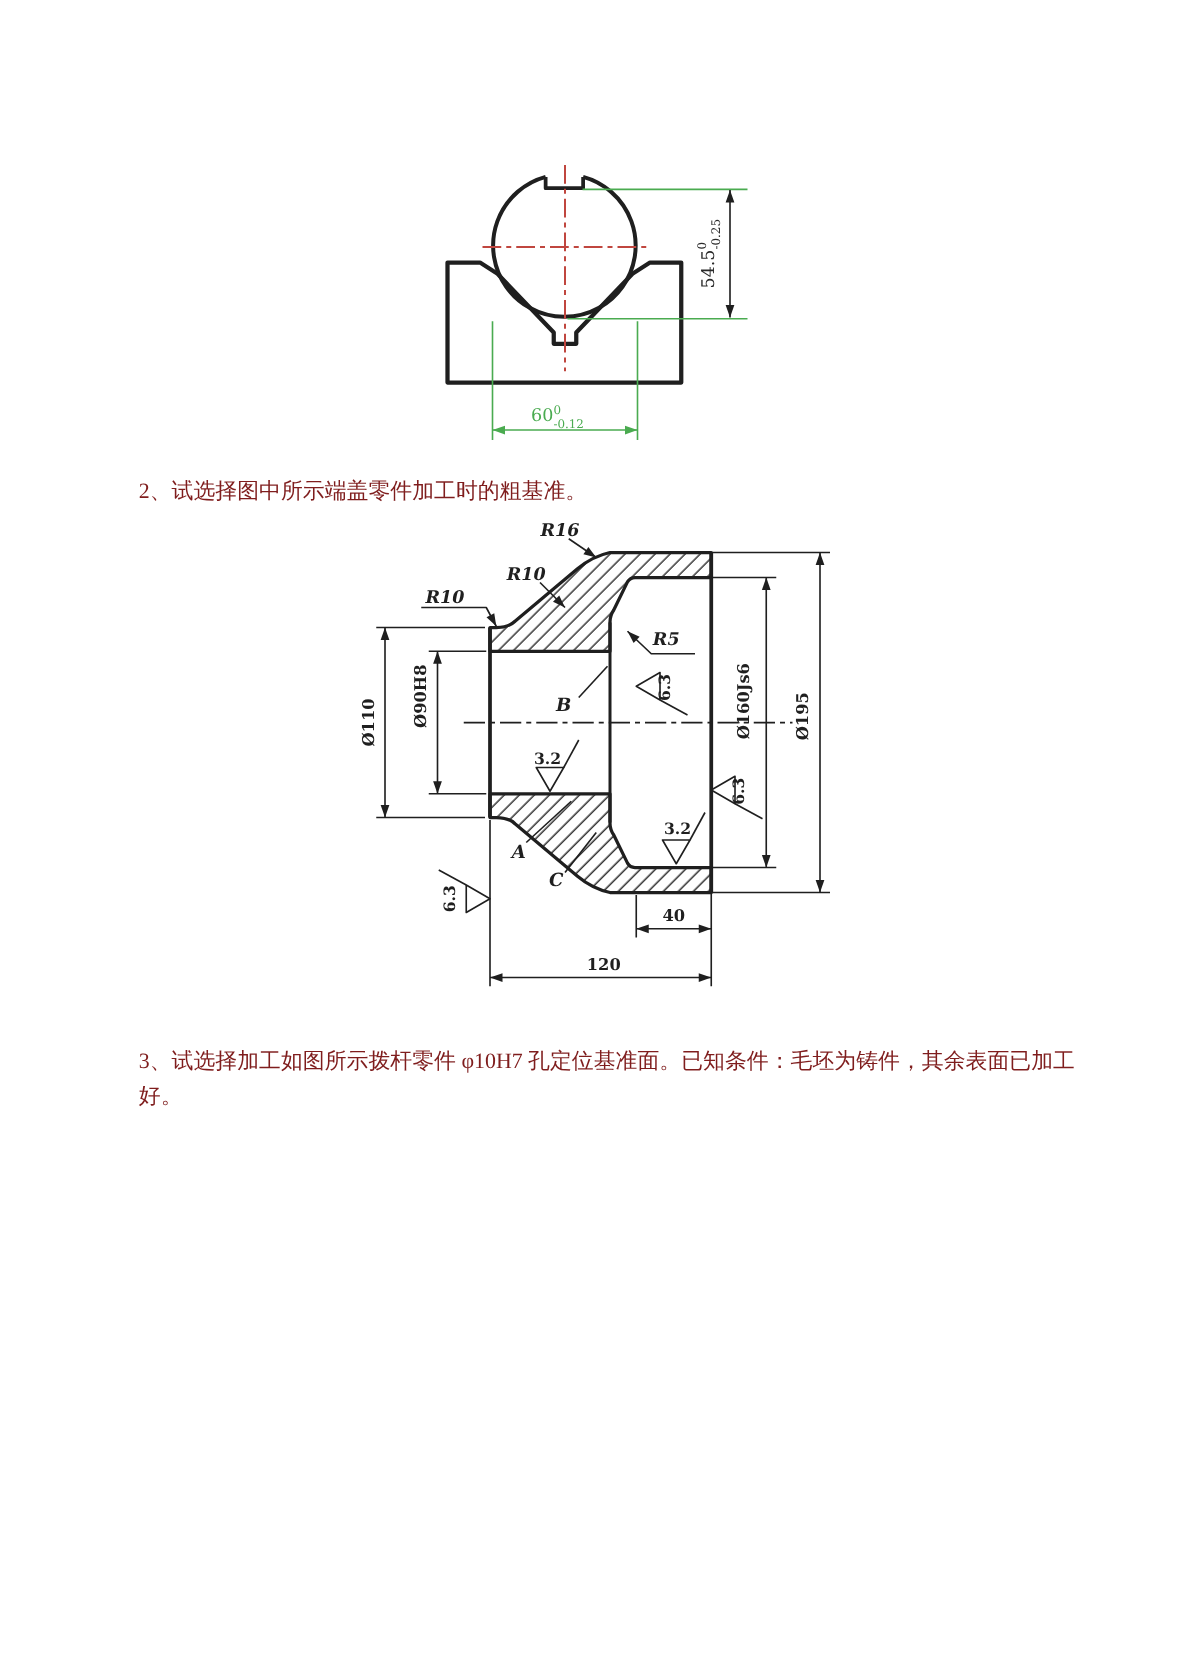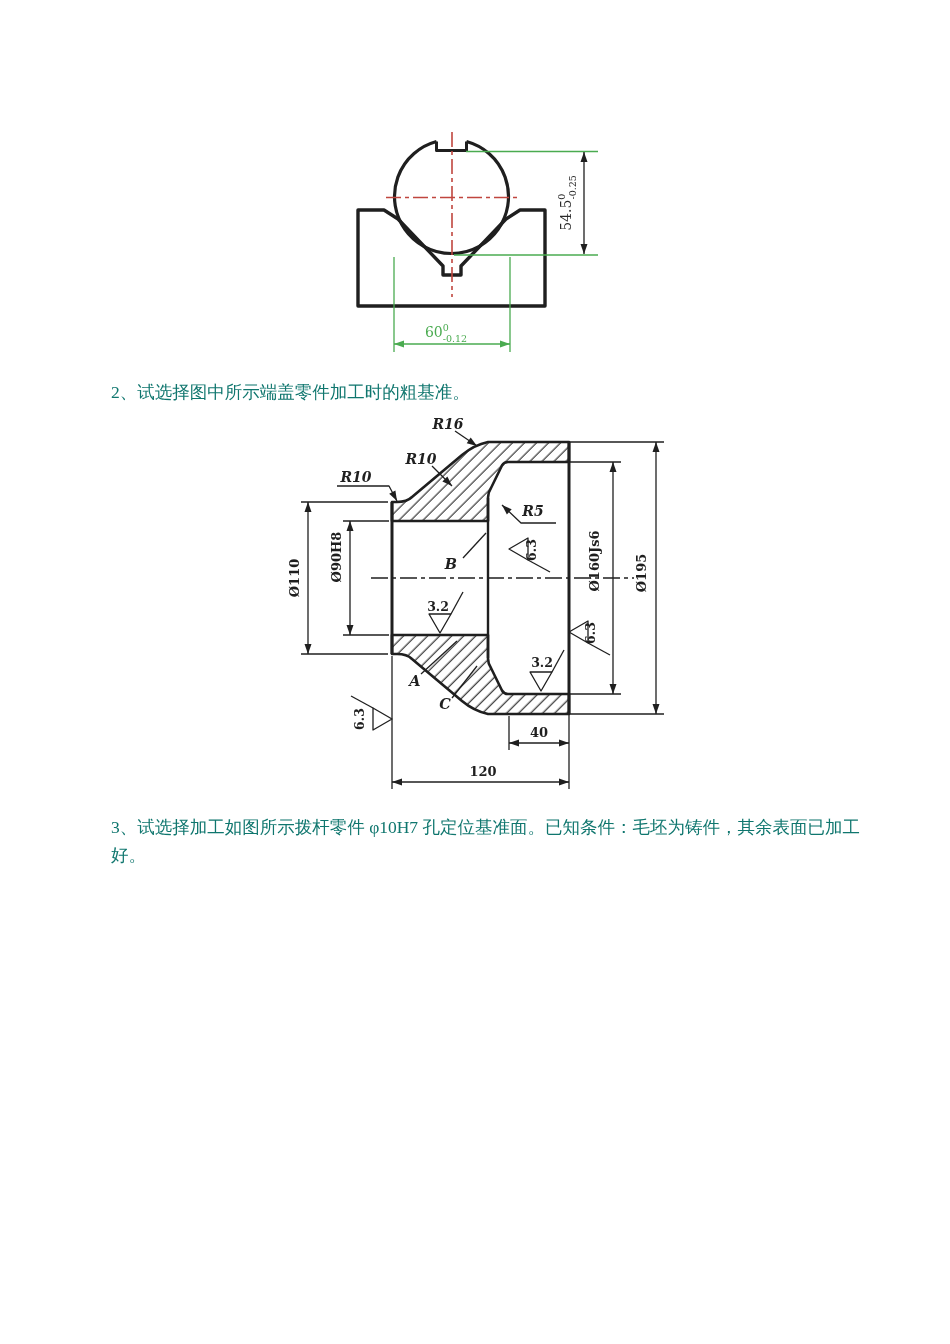--- a/index.html
+++ b/index.html
@@ -1,20 +1,20 @@
 <!DOCTYPE html>
 <html><head>
 <meta charset="utf-8">
 <style>
   html,body{margin:0;padding:0;background:#ffffff;}
   #page{position:relative;width:950px;height:1344px;background:#ffffff;overflow:hidden;
         font-family:"Liberation Serif","DejaVu Serif",serif;}
-  .qtext{position:absolute;color:#0f766e;font-size:17.5px;line-height:28px;white-space:pre-wrap;}
+  .qtext{position:absolute;color:#7f1d1d;font-size:17.5px;line-height:28px;white-space:pre-wrap;}
   #q2{left:111px;top:378px;width:800px;}
-  #q3{left:111px;top:813px;width:780px;}
+  #q3{left:111px;top:834px;width:780px;}
   svg text{font-family:"DejaVu Serif","Liberation Serif",serif;}
   .dimtxt{font-size:13px;font-weight:600;fill:#1f1f1f;}
   .rlabel{font-size:14px;font-style:italic;font-weight:600;fill:#1f1f1f;}
   .ptlabel{font-size:14.5px;font-style:italic;font-weight:700;fill:#1f1f1f;}
   .rough{font-size:12.5px;font-weight:600;fill:#1f1f1f;}
 </style>
 </head>
 <body>
 
 <div id="page">

